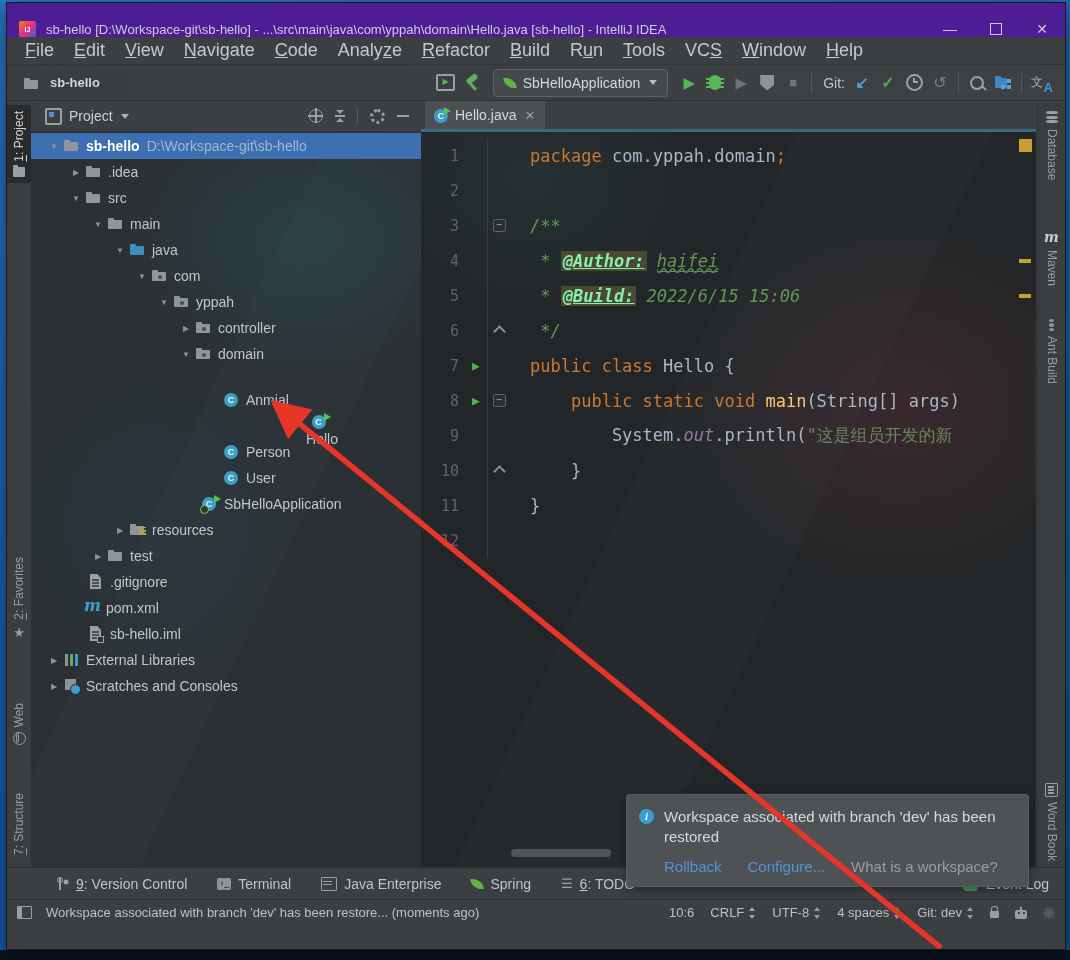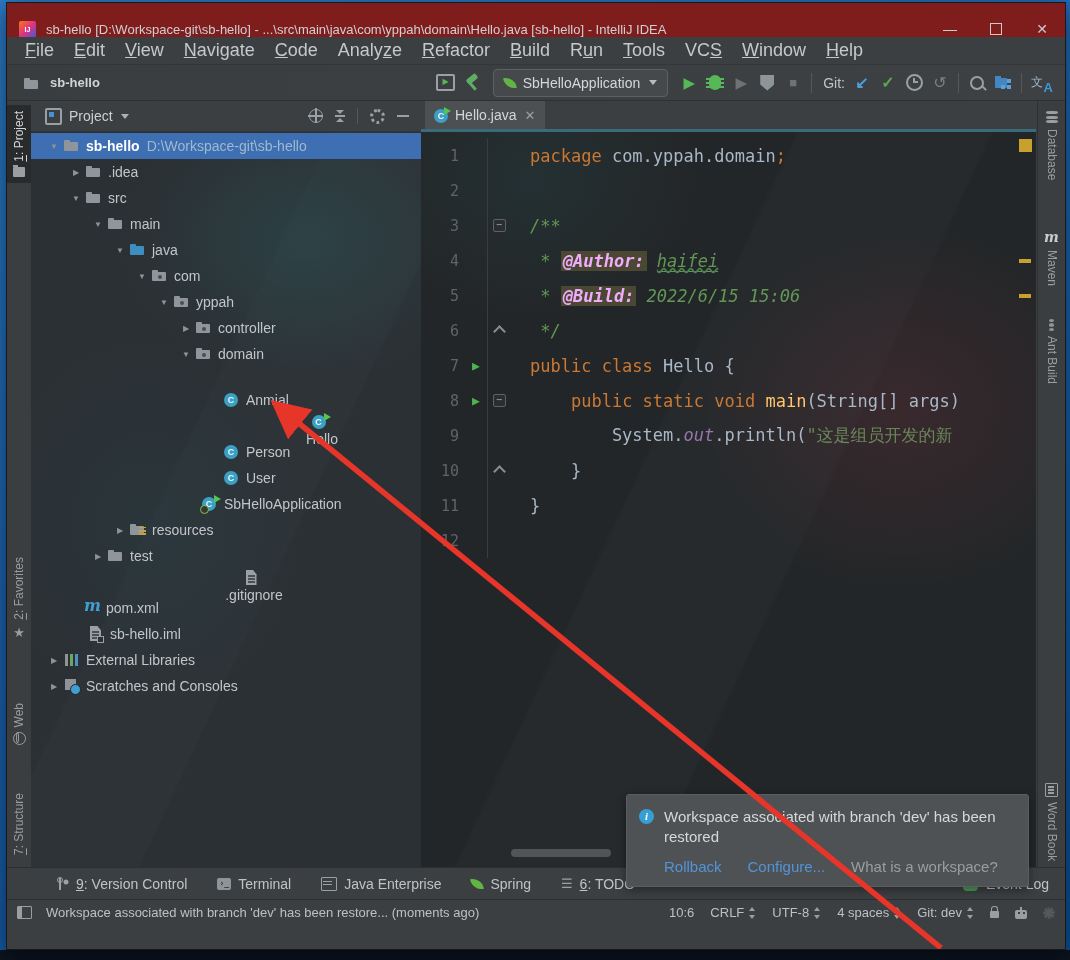--- a/index.html
+++ b/index.html
@@ -1,21 +1,21 @@
 <!DOCTYPE html>
 <html><head>
 <meta charset="utf-8">
 <style>
   html,body{margin:0;padding:0;width:1070px;height:960px;overflow:hidden;font-family:"Liberation Sans",sans-serif;}
   .desktop{position:relative;width:1070px;height:960px;background:linear-gradient(160deg,#2b7ac6 0%,#1d64b2 40%,#0d4f97 100%);}
   .taskbar{position:absolute;left:0;bottom:0;width:1070px;height:10px;background:#0c1420;}
   .window{position:absolute;left:6px;top:2px;width:1058px;height:946px;background:#3c3f41;border:1px solid #17191b;box-shadow:0 6px 22px rgba(0,0,0,.55);}
 
   
-  .titlebar{position:absolute;left:0;top:0;width:100%;height:52px;background:#7f1d1d;display:flex;align-items:center;}
+  .titlebar{position:absolute;left:0;top:0;width:100%;height:52px;background:#4c1d95;display:flex;align-items:center;}
   .logo{width:17px;height:17px;margin:0 10px 0 12px;border-radius:2px;background:linear-gradient(135deg,#f97a12 0%,#e4327e 48%,#3b5bd8 100%);color:#fff;font:bold 7px/17px "Liberation Sans",sans-serif;text-align:center;}
   .title-text{color:#cdd0d4;font-size:13px;white-space:nowrap;}
   .win-controls{margin-left:auto;display:flex;height:100%;}
   .wc{width:46px;height:100%;display:flex;align-items:center;justify-content:center;color:#c8cbce;font-size:14px;}
   .wc .maxbox{width:10px;height:10px;border:1px solid #c8cbce;}
 
   
   .menubar{position:absolute;left:0;top:34px;width:100%;height:28px;background:#3c3f41;display:flex;align-items:center;padding-left:8px;box-sizing:border-box;border-bottom:1px solid #333638;}
   .menu-item{color:#c6c8ca;font-size:18px;padding:0 10px;}
   .menu-item u{text-decoration:underline;}
@@ -130,21 +130,21 @@
   .runcol{width:22px;flex:none;text-align:center;}
   .runcol.play{color:#4db54d;font-size:13px;}
   .foldcol{width:22px;flex:none;display:flex;align-items:center;justify-content:center;border-left:1px solid #3a3d3f;align-self:stretch;}
   .foldcol.m::before{content:"−";width:11px;height:11px;line-height:9px;text-align:center;border:1px solid #5e6265;color:#9da1a4;font-size:10px;background:#2b2e30;border-radius:2px;}
   .foldcol.e::before{content:"";width:7px;height:7px;border-left:2px solid #8a8e91;border-top:2px solid #8a8e91;transform:rotate(45deg);margin-top:2px;}
   .ctext{padding-left:20px;}
   .sg-k{color:#cc7832;}
   .sg-p{color:#a9b7c6;}
   .sg-s{color:#6a8759;}
   .sg-c,.sg-ci{color:#629755;font-style:italic;}
-  .sg-tag{color:#f0abfc;font-style:italic;font-weight:bold;background:#4a4733;padding:0 2px;margin-top:40px;}
+  .sg-tag{color:#86efac;font-style:italic;font-weight:bold;text-decoration:underline;background:#4a4733;padding:0 2px;margin-top:40px;}
   .sg-cw{color:#629755;font-style:italic;border-bottom:1px solid #629755;text-decoration:underline wavy #4e8052;}
   .sg-f{color:#9876aa;font-style:italic;}
   .sg-m{color:#ffc66b;}
   .stripe-sq{position:absolute;right:4px;top:38px;width:13px;height:13px;background:#c8a02e;}
   .stripe-tick{position:absolute;right:5px;width:12px;height:4px;background:#c8a02e;}
   .hscroll{position:absolute;left:90px;top:748px;width:100px;height:8px;border-radius:4px;background:#5a5d5f;opacity:.85;}
 
   
   .rightbar{position:absolute;right:0;top:0;width:27px;height:100%;background:#3b3e40;border-left:1px solid #2e3133;}
   .rbar-item{position:absolute;left:0;width:27px;display:flex;flex-direction:column;align-items:center;gap:5px;color:#9a9ea1;font-size:12px;}
@@ -423,21 +423,21 @@
               <span class="ic folder res">
                 <i></i>
               </span>
               <span class="tlabel">resources</span>
             </div>
             <div class="trow" style="padding-left: 58px;">
               <span class="arr">▶</span>
               <span class="ic folder"></span>
               <span class="tlabel">test</span>
             </div>
-            <div class="trow" style="padding-left: 56px; flex-direction: column;">
+            <div class="trow" style="padding-left: 56px;">
               <span class="ic file">
                 <i></i>
               </span>
               <span class="tlabel">.gitignore</span>
             </div>
             <div class="trow" style="padding-left: 52px;">
               <span class="ic pom"></span>
               <span class="tlabel">pom.xml</span>
             </div>
             <div class="trow" style="padding-left: 56px;">

